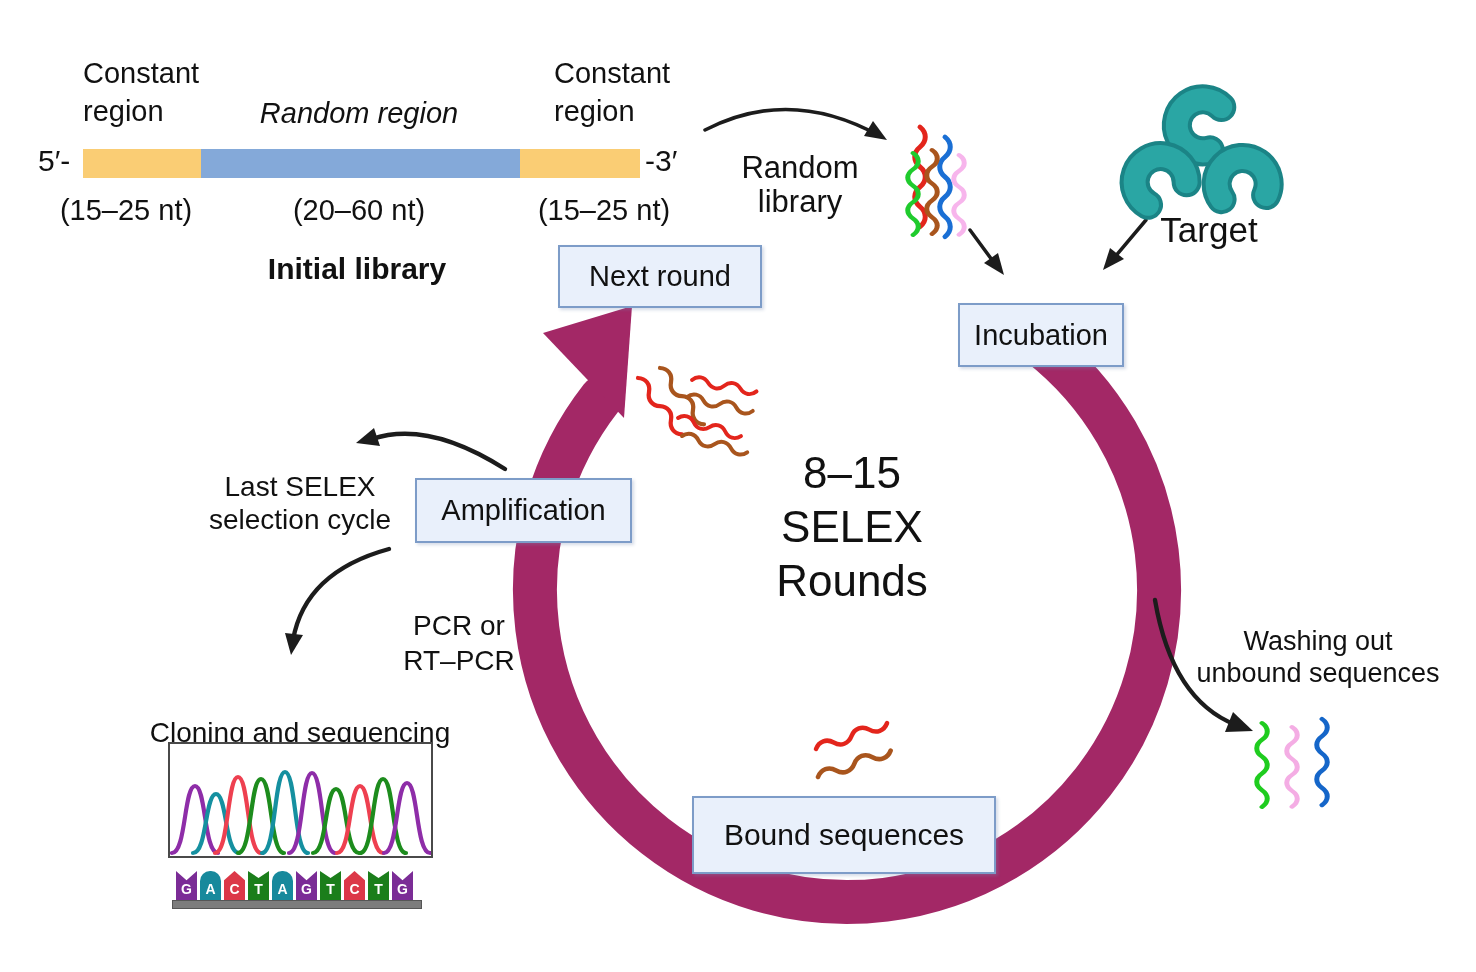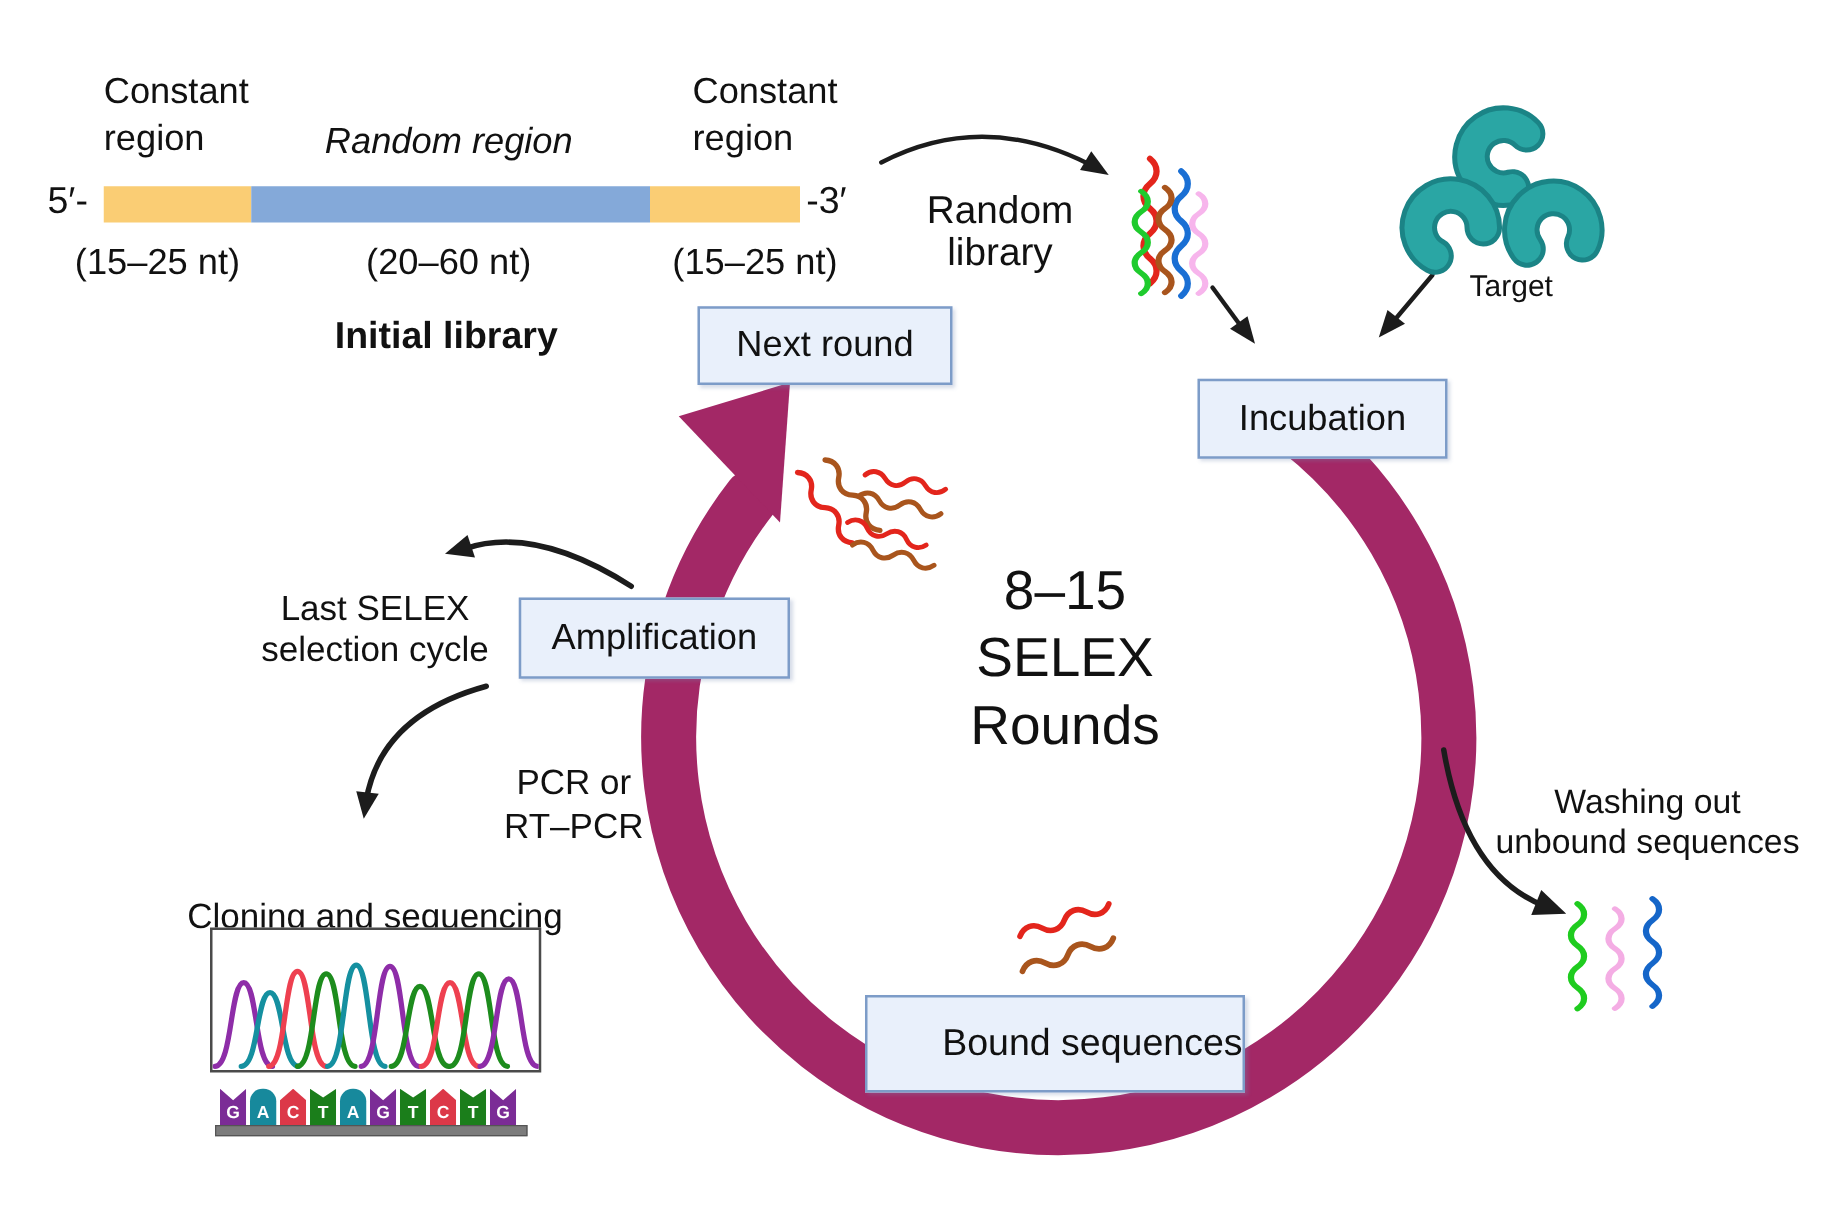--- a/index.html
+++ b/index.html
@@ -128,21 +128,21 @@
   <div class="lbl ctr" style="left:359px;top:96px;font-size:29px;font-style:italic;">Random region</div>
   <div class="lbl two" style="left:554px;top:54px;width:150px;font-size:29px;line-height:38px;">Constant region</div>
   <div class="lbl" style="left:38px;top:144px;font-size:30px;">5′-</div>
   <div class="lbl" style="left:645px;top:144px;font-size:30px;">-3′</div>
   <div class="lbl ctr" style="left:126px;top:193px;font-size:29px;">(15–25 nt)</div>
   <div class="lbl ctr" style="left:359px;top:193px;font-size:29px;">(20–60 nt)</div>
   <div class="lbl ctr" style="left:604px;top:193px;font-size:29px;">(15–25 nt)</div>
   <div class="lbl ctr" style="left:357px;top:252px;font-size:30px;font-weight:bold;">Initial library</div>
 
   <div class="lbl ctr two" style="left:800px;top:135px;width:170px;font-size:31px;margin-top:16px;">Random library</div>
-  <div class="lbl ctr" style="left:1209px;top:213px;font-size:24px;">Target</div>
+  <div class="lbl ctr" style="left:1209px;top:213px;font-size:35px;">Target</div>
 
   <div class="lbl ctr" style="left:852px;top:446px;font-size:44px;line-height:54px;">
     <div>8–15</div>
     <div>SELEX</div>
     <div>Rounds</div>
   </div>
 
   <div class="lbl ctr" style="left:300px;top:470px;font-size:28px;line-height:33px;">
     <div>Last SELEX</div>
     <div>selection cycle</div>
@@ -156,27 +156,27 @@
   <div class="lbl ctr" style="left:300px;top:716px;font-size:28px;">Cloning and sequencing</div>
 
   <div class="lbl ctr" style="left:1318px;top:625px;font-size:27px;line-height:32px;">
     <div>Washing out</div>
     <div>unbound sequences</div>
   </div>
 
   <div class="node" style="left:558px;top:245px;width:204px;height:63px;">
     <span>Next round</span>
   </div>
-  <div class="node" style="left:958px;top:303px;width:200px;height:64px;">
+  <div class="node" style="left:958px;top:303px;width:166px;height:64px;">
     <span>Incubation</span>
   </div>
   <div class="node" style="left:415px;top:478px;width:217px;height:65px;">
     <span>Amplification</span>
   </div>
-  <div class="node" style="left:692px;top:796px;width:304px;height:78px;font-size:30px;justify-content:flex-end;">
+  <div class="node" style="left:692px;top:796px;width:304px;height:78px;font-size:30px;">
     <span>Bound sequences</span>
   </div>
 
   <div id="chrom-box">
     <svg id="chrom-peaks" width="261" height="112" viewBox="0 0 261 112">
         <path d="M 2 109 C 16 109, 14 42, 25 42 C 36 42, 34 109, 48 109" stroke="#8E2DA8" fill="none" stroke-width="4.2" stroke-linecap="round"></path>
         <path d="M 23 109 C 37 109, 35 50, 46 50 C 57 50, 55 109, 69 109" stroke="#1590A0" fill="none" stroke-width="4.2" stroke-linecap="round"></path>
         <path d="M 45 109 C 59 109, 57 33, 68 33 C 79 33, 77 109, 91 109" stroke="#EE4050" fill="none" stroke-width="4.2" stroke-linecap="round"></path>
         <path d="M 68 109 C 82 109, 80 35, 91 35 C 102 35, 100 109, 114 109" stroke="#1D8C1D" fill="none" stroke-width="4.2" stroke-linecap="round"></path>
         <path d="M 92 109 C 106 109, 104 28, 115 28 C 126 28, 124 109, 138 109" stroke="#1590A0" fill="none" stroke-width="4.2" stroke-linecap="round"></path>

